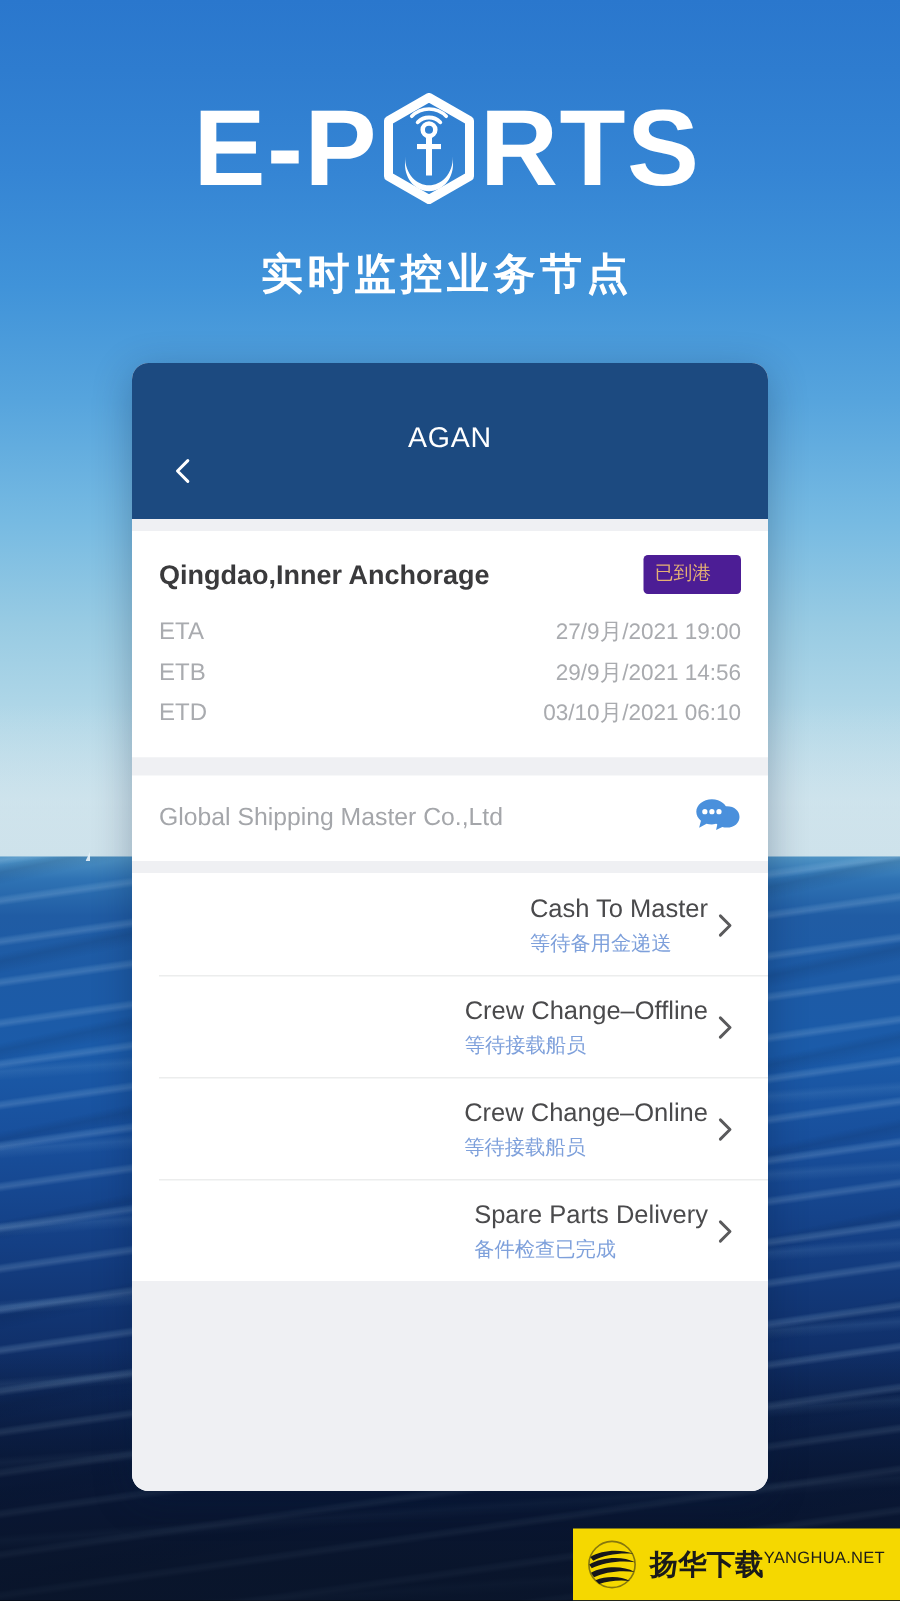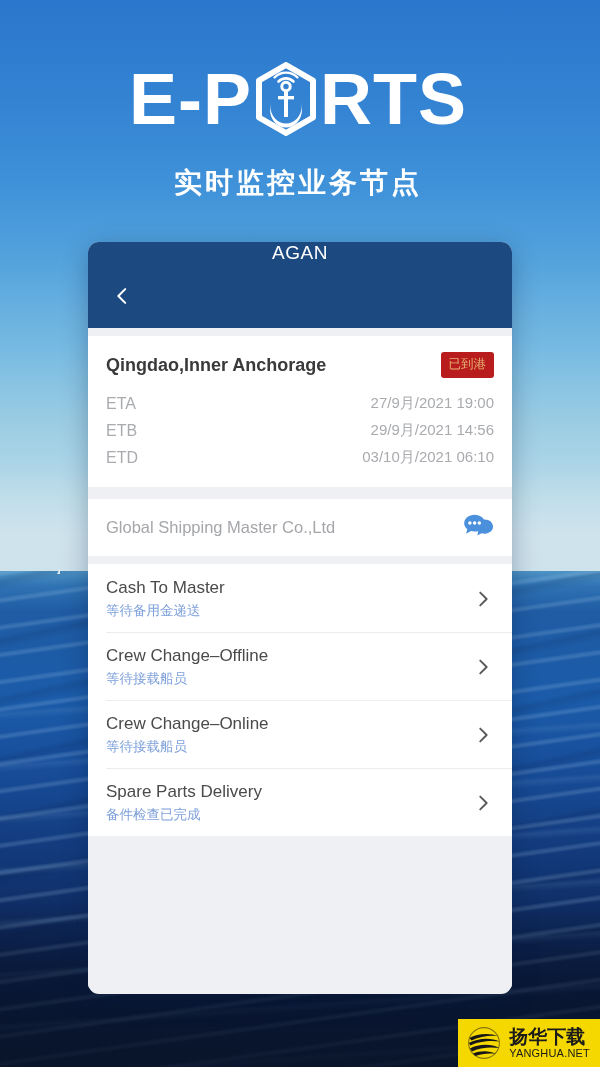--- a/index.html
+++ b/index.html
@@ -155,24 +155,24 @@
     position: absolute;
     left: 88px; top: 242px;
     width: 424px; height: 752px;
     border-radius: 11px;
     background: #eff0f3;
     overflow: hidden;
     box-shadow: 0 6px 26px rgba(5,26,60,0.30);
   }
   .navbar {
     position: relative;
-    height: 86px;
+    height: 104px;
     background: #1c4a80;
     display: flex;
-    align-items: flex-start;
+    align-items: center;
     padding-bottom: 2px;
   }
   .nav-back {
     position: absolute;
     left: 14px; bottom: 10px;
     width: 40px; height: 40px;
     display: flex; align-items: center; justify-content: center;
     cursor: pointer;
   }
   .nav-title {
@@ -196,24 +196,24 @@
     padding: 16px 18px 12px 18px;
     gap: 28px;
   }
   .port-name {
     font-size: 18px;
     font-weight: bold;
     color: #3a3a3c;
     letter-spacing: 0;
   }
   .badge {
-    background: #b91c1c;
+    background: #4c1d95;
     color: #e5b173;
     font-size: 12.5px;
-    padding: 4px 8px 5px 8px;
+    padding: 4px 20px 5px 8px;
     border-radius: 3px;
     white-space: nowrap;
   }
 
   .eta-list { padding: 0 18px 16px 18px; }
   .eta-row {
     display: flex;
     align-items: center;
     justify-content: space-between;
     height: 27px;
@@ -232,21 +232,21 @@
   .chat-icon {
     width: 30px; height: 28px;
     position: relative;
     cursor: pointer;
   }
 
   .task-list { background: #ffffff; }
   .task-row {
     display: flex;
     align-items: center;
-    justify-content: space-between;
+    justify-content: flex-end;
     padding: 13px 18px 12px 18px;
     height: 68px;
     cursor: pointer;
     position: relative;
   }
   .task-row + .task-row::before {
     content: "";
     position: absolute;
     left: 18px; right: 0; top: 0;
     height: 1px;
@@ -274,21 +274,21 @@
     position: absolute;
     right: 0; bottom: 0;
     height: 48px;
     background: #f5d800;
     display: flex;
     align-items: center;
     padding: 0 10px 0 8px;
     gap: 7px;
   }
   .wm-logo { width: 36px; height: 36px; flex: 0 0 36px; }
-  .wm-txt { display: flex; flex-direction: column; justify-content: center; }
+  .wm-txt { display: flex; justify-content: center; }
   .wm-cn {
     font-size: 19px;
     font-weight: bold;
     color: #1a1a1a;
     line-height: 21px;
     letter-spacing: 0px;
   }
   .wm-en {
     font-size: 11px;
     font-weight: normal;

